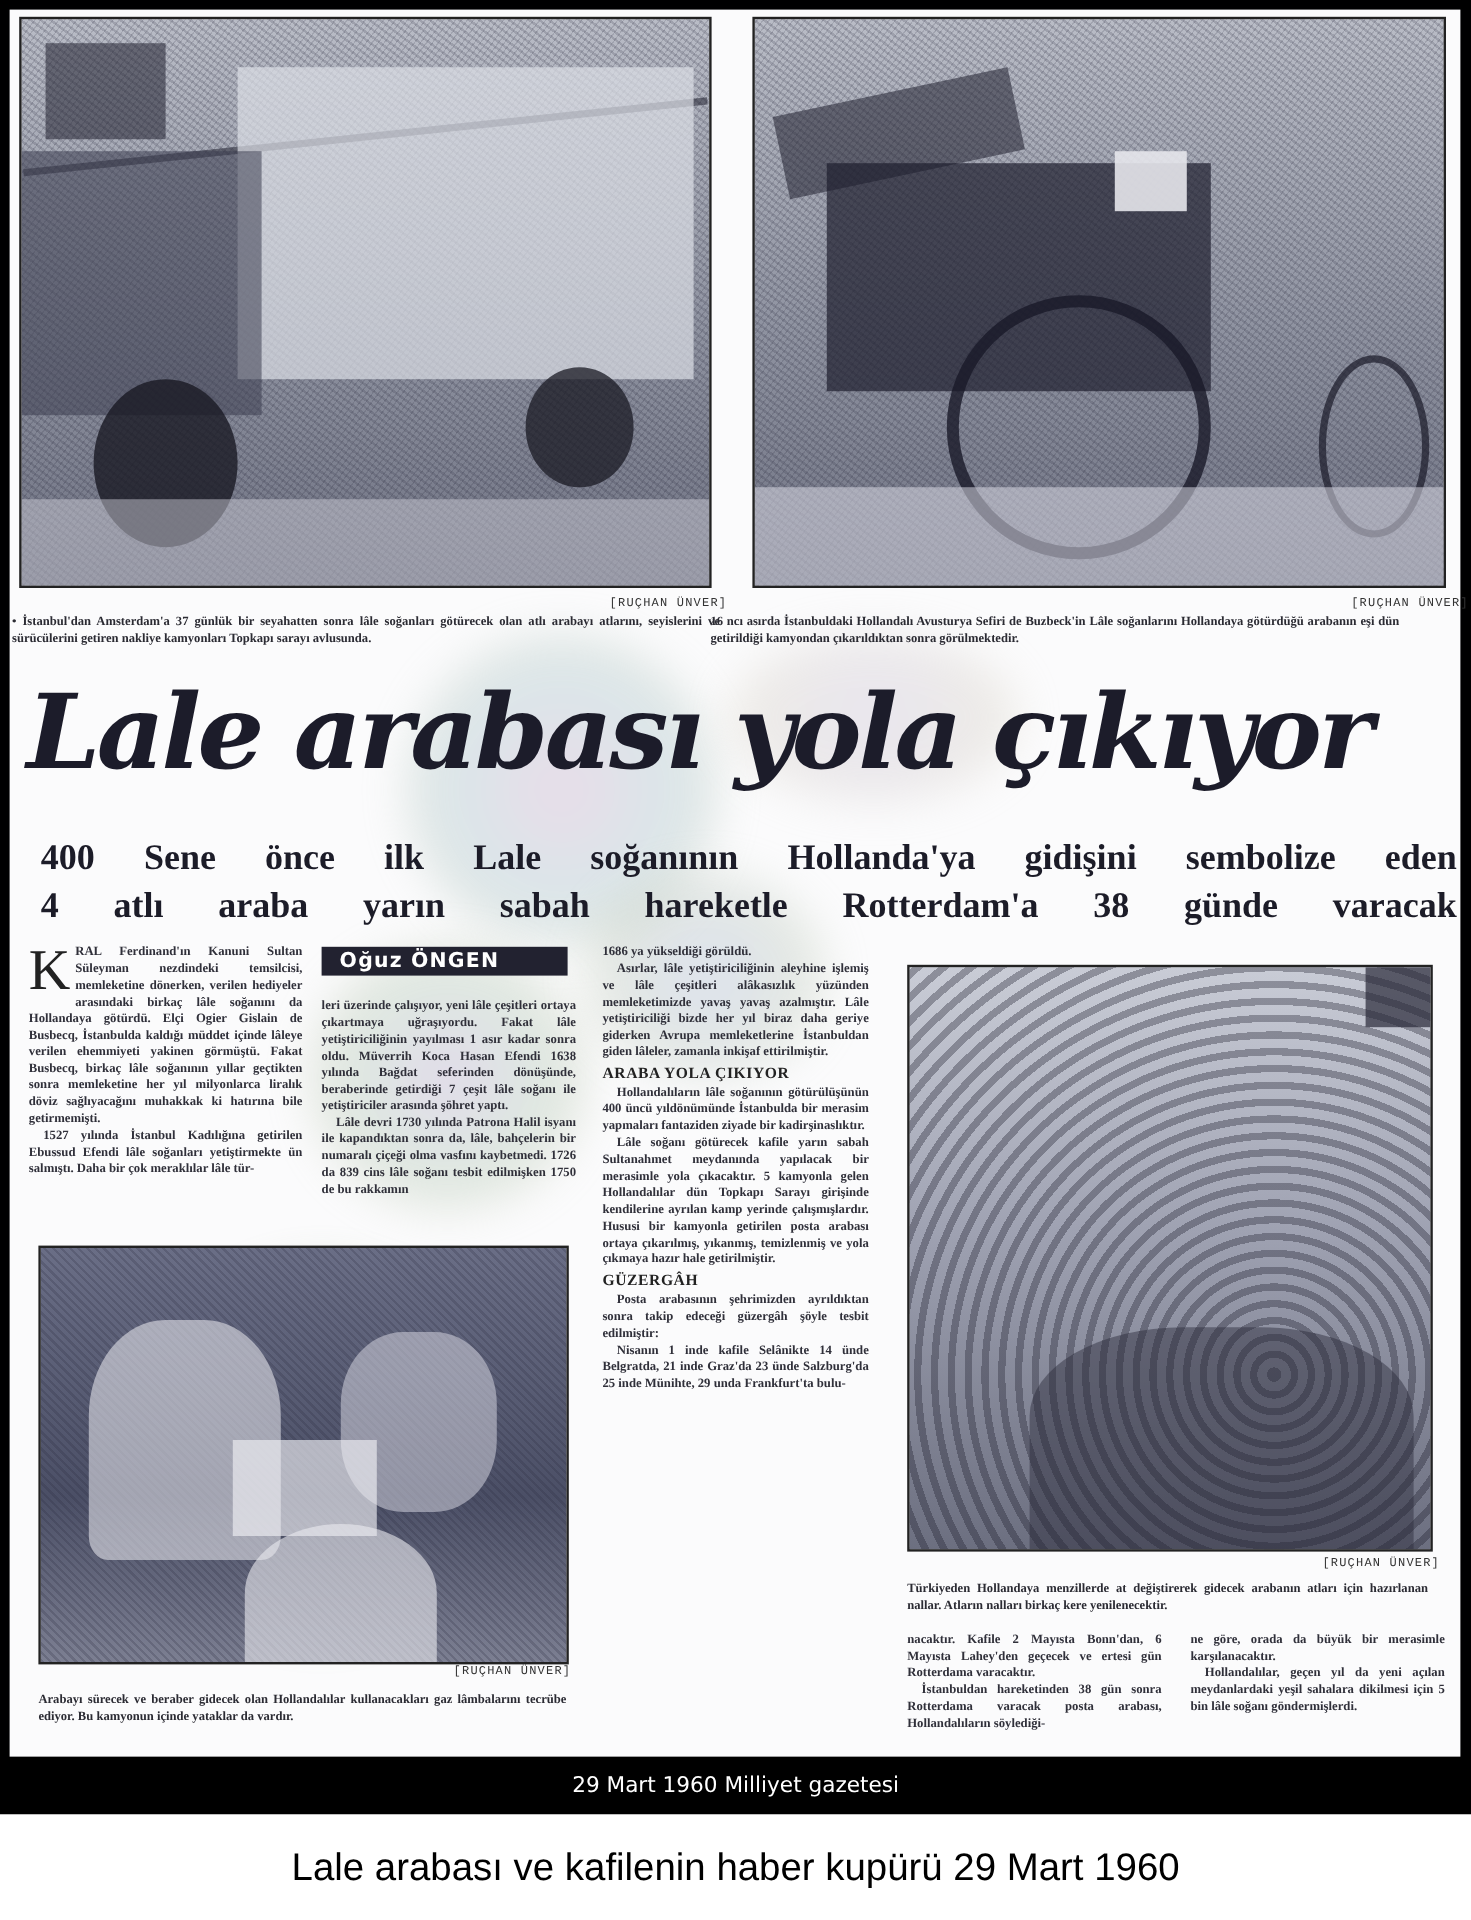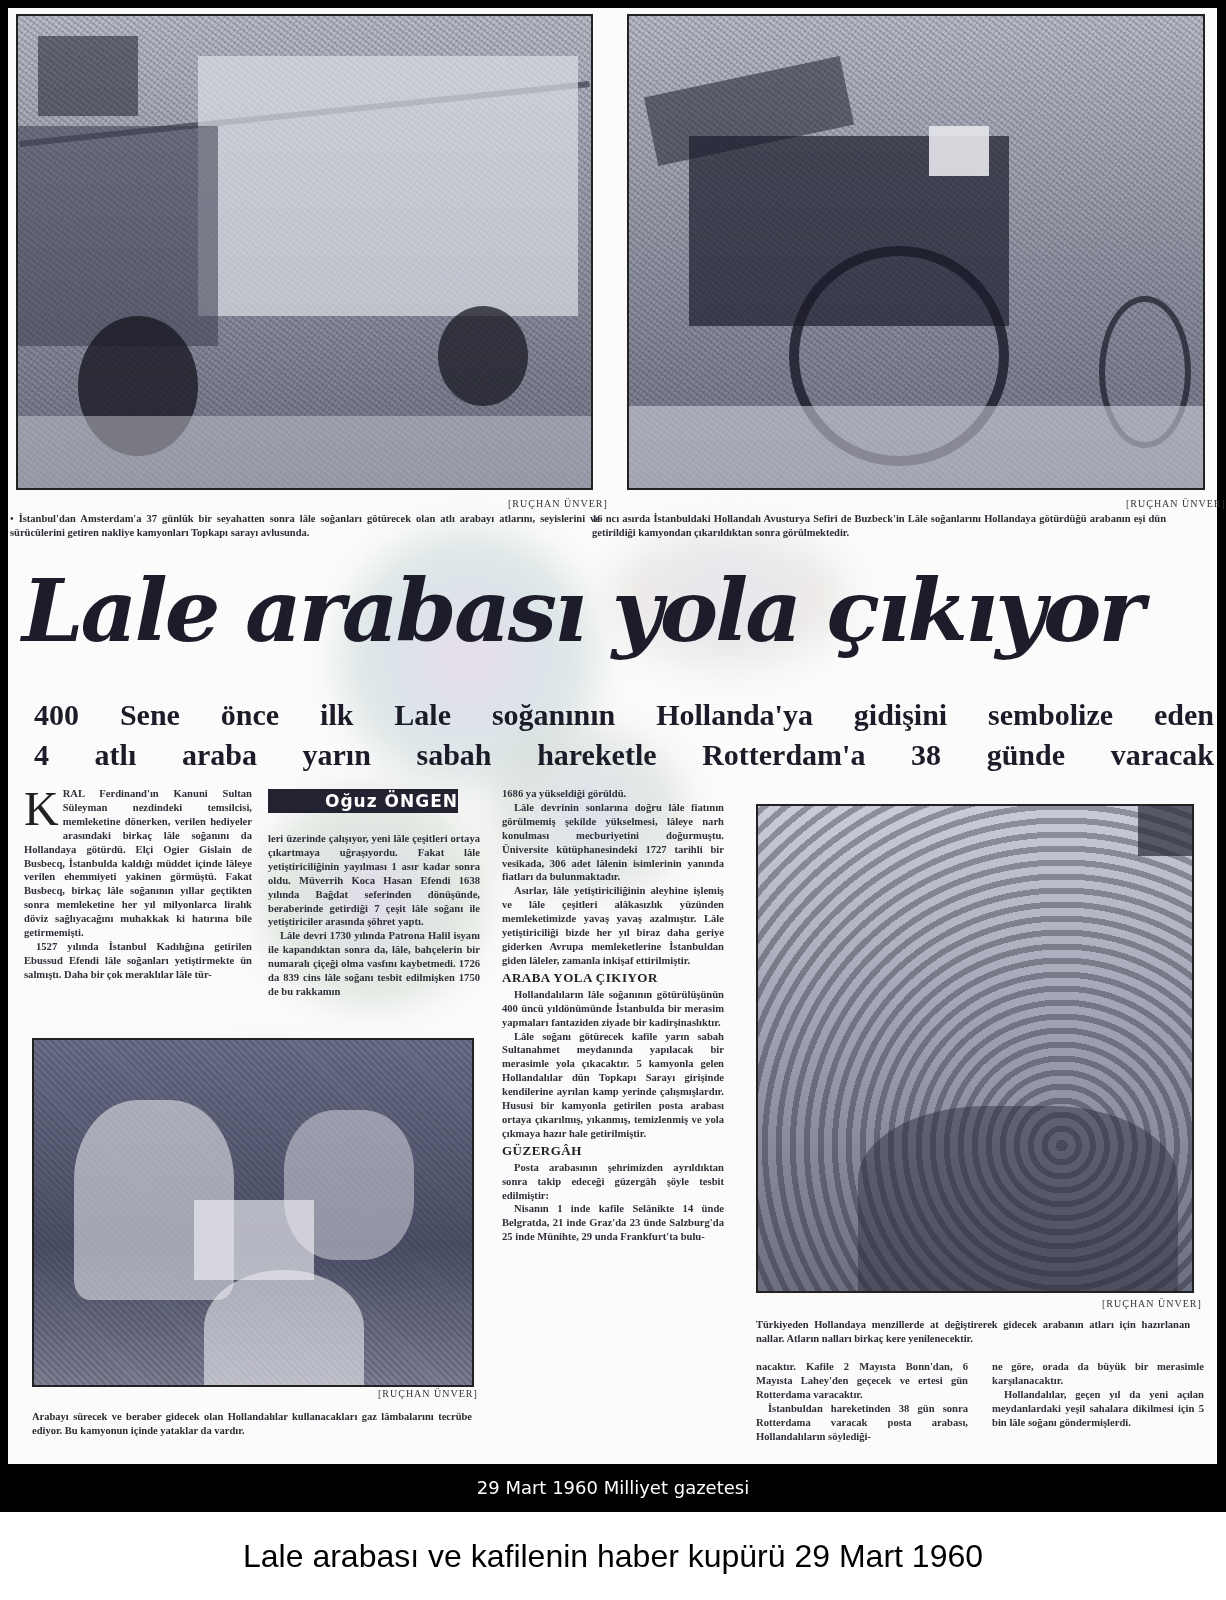--- a/index.html
+++ b/index.html
@@ -6,30 +6,30 @@
   body { width:1226px; height:1600px; background:#ffffff; position:relative; overflow:hidden; font-family:"DejaVu Serif", serif; }
   .frame { position:absolute; left:0; top:0; width:1226px; height:1512px; background:#000; }
   .paper { position:absolute; left:8px; top:8px; width:1209px; height:1456px; background:#fbfbfc; overflow:hidden; }
   .smear { position:absolute; border-radius:50%; filter:blur(18px); opacity:.35; }
   .photo { position:absolute; border:2px solid #222; overflow:hidden;
            background:
              repeating-linear-gradient(37deg, rgba(40,40,60,.18) 0 2px, transparent 2px 5px),
              repeating-linear-gradient(-53deg, rgba(30,30,50,.14) 0 1px, transparent 1px 4px),
              linear-gradient(180deg,#b9bcc6,#8e92a0 55%,#6f7282); }
   .photo .shape { position:absolute; background:rgba(35,35,50,.55); }
-  .credit { position:absolute; font-family:Liberation Serif, serif; font-size:10px; letter-spacing:1px; color:#333;padding-left:26px; }
+  .credit { position:absolute; font-family:Liberation Mono, monospace; font-size:10px; letter-spacing:1px; color:#333;padding-left:26px; }
   .caption { position:absolute; font-family:"Liberation Serif", serif; font-weight:bold; font-size:10.5px; line-height:14px; color:#2b2b33; text-align:justify; }
   .headline { position:absolute; left:22px; top:560px; width:1180px; font-family:"DejaVu Serif", serif; font-style:italic; font-weight:bold; font-size:86px; letter-spacing:-3px; color:#1c1c2a; white-space:nowrap; transform:scaleX(1.02); transform-origin:left; }
   .subhead { position:absolute; left:34px; width:1180px; font-family:"Liberation Serif", serif; font-weight:bold; font-size:30px; color:#1c1c28; white-space:nowrap; text-align:justify; text-align-last:justify; }
   .col { position:absolute; font-family:"Liberation Serif", serif; font-weight:bold; font-size:10.6px; line-height:13.9px; color:#30303a; text-align:justify; }
   .col p { margin:0; text-indent:12px; }
   .col p.noindent { text-indent:0; }
   .col h3 { margin:2px 0 2px 0; font-size:13px; line-height:16px; letter-spacing:.5px; color:#222; }
   .dropcap { float:left; font-size:48px; line-height:40px; margin:2px 4px 0 0; font-weight:normal; color:#222; }
-  .byline { position:absolute; left:268px; top:789px; width:190px; height:24px; background:#222230; color:#fff; font-family:"DejaVu Sans", sans-serif; font-weight:bold; font-size:17px; text-align:right; line-height:24px; letter-spacing:1px; }
+  .byline { position:absolute; left:268px; top:789px; width:190px; height:24px; background:#222230; color:#fff; font-family:"DejaVu Sans", sans-serif; font-weight:bold; font-size:17px; text-align:left; line-height:24px; letter-spacing:1px;padding-left:15px; }
   .source-bar { position:absolute; left:0; top:1464px; width:1226px; height:48px; background:#000; color:#fff; font-family:"DejaVu Sans", sans-serif; font-size:18px; text-align:center; line-height:48px; }
   .title-bottom { position:absolute; left:0; top:1512px; width:1226px; height:88px; background:#fff; color:#000; font-family:"Liberation Sans", sans-serif; font-size:32px; text-align:center; line-height:88px; }
 </style>
 </head>
 <body>
 
 <div class="frame"></div>
 
 <div class="paper">
 
@@ -75,21 +75,20 @@
 
 <div class="byline">Oğuz ÖNGEN</div>
 
 <div class="col" style="left:268px;top:832px;width:212px;">
   <p class="noindent">leri üzerinde çalışıyor, yeni lâle çeşitleri ortaya çıkartmaya uğraşıyordu. Fakat lâle yetiştiriciliğinin yayılması 1 asır kadar sonra oldu. Müverrih Koca Hasan Efendi 1638 yılında Bağdat seferinden dönüşünde, beraberinde getirdiği 7 çeşit lâle soğanı ile yetiştiriciler arasında şöhret yaptı.</p>
   <p>Lâle devri 1730 yılında Patrona Halil isyanı ile kapandıktan sonra da, lâle, bahçelerin bir numaralı çiçeği olma vasfını kaybetmedi. 1726 da 839 cins lâle soğanı tesbit edilmişken 1750 de bu rakkamın</p>
 </div>
 
 <div class="col" style="left:502px;top:787px;width:222px;">
   <p class="noindent">1686 ya yükseldiği görüldü.</p>
-  <p>Lâle devrinin sonlarına doğru lâle fiatının görülmemiş şekilde yükselmesi, lâleye narh konulması mecburiyetini doğurmuştu. Üniversite kütüphanesindeki 1727 tarihli bir vesikada, 306 adet lâlenin isimlerinin yanında fiatları da bulunmaktadır.</p>
   <p>Asırlar, lâle yetiştiriciliğinin aleyhine işlemiş ve lâle çeşitleri alâkasızlık yüzünden memleketimizde yavaş yavaş azalmıştır. Lâle yetiştiriciliği bizde her yıl biraz daha geriye giderken Avrupa memleketlerine İstanbuldan giden lâleler, zamanla inkişaf ettirilmiştir.</p>
   <h3>ARABA YOLA ÇIKIYOR</h3>
   <p>Hollandalıların lâle soğanının götürülüşünün 400 üncü yıldönümünde İstanbulda bir merasim yapmaları fantaziden ziyade bir kadirşinaslıktır.</p>
   <p>Lâle soğanı götürecek kafile yarın sabah Sultanahmet meydanında yapılacak bir merasimle yola çıkacaktır. 5 kamyonla gelen Hollandalılar dün Topkapı Sarayı girişinde kendilerine ayrılan kamp yerinde çalışmışlardır. Hususi bir kamyonla getirilen posta arabası ortaya çıkarılmış, yıkanmış, temizlenmiş ve yola çıkmaya hazır hale getirilmiştir.</p>
   <h3>GÜZERGÂH</h3>
   <p>Posta arabasının şehrimizden ayrıldıktan sonra takip edeceği güzergâh şöyle tesbit edilmiştir:</p>
   <p>Nisanın 1 inde kafile Selânikte 14 ünde Belgratda, 21 inde Graz'da 23 ünde Salzburg'da 25 inde Münihte, 29 unda Frankfurt'ta bulu-</p>
 </div>
 
 <div class="photo" style="left:32px;top:1038px;width:438px;height:345px;background:

